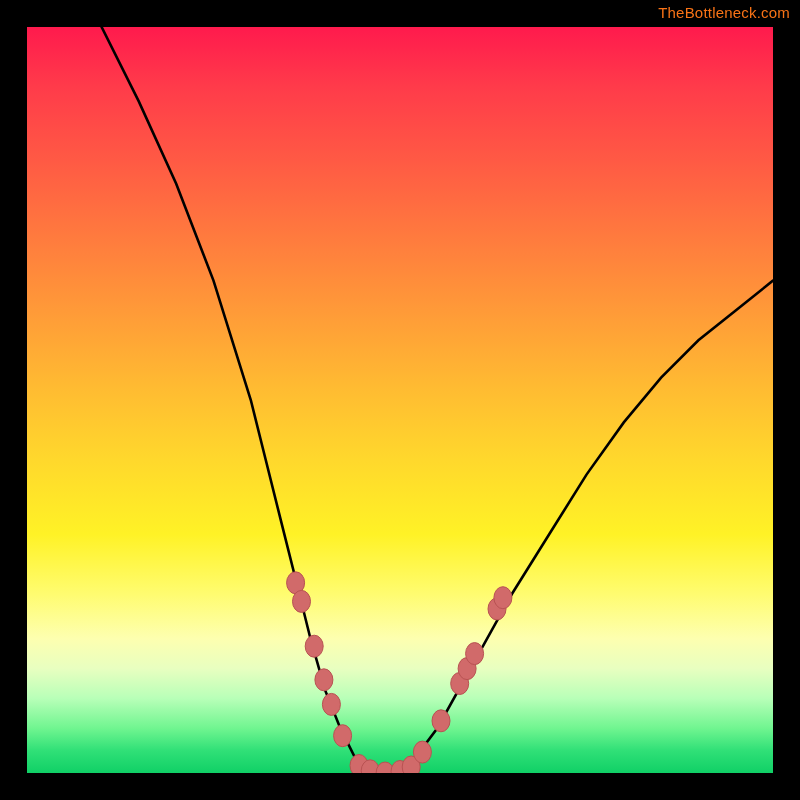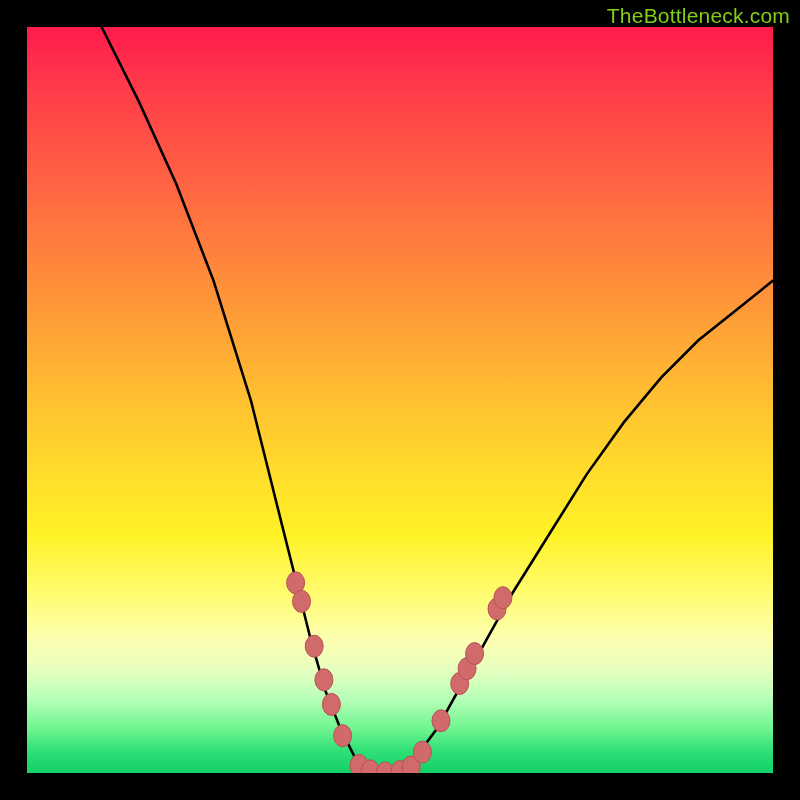--- a/index.html
+++ b/index.html
@@ -37,22 +37,22 @@
       #b8ffb8 90%,
       #70f590 94%,
       #30e077 97%,
       #10d066 100%
     );
   }
   .watermark {
     position: absolute;
     top: 4px;
     right: 10px;
-    color: #84cc16;
-    font-size: 21px;
+    color: #f97316;
+    font-size: 15px;
     font-weight: 500;
     letter-spacing: 0.2px;
     user-select: none;
   }
   svg.curve {
     position: absolute;
     left: 0; top: 0;
     width: 746px;
     height: 746px;
     overflow: visible;

